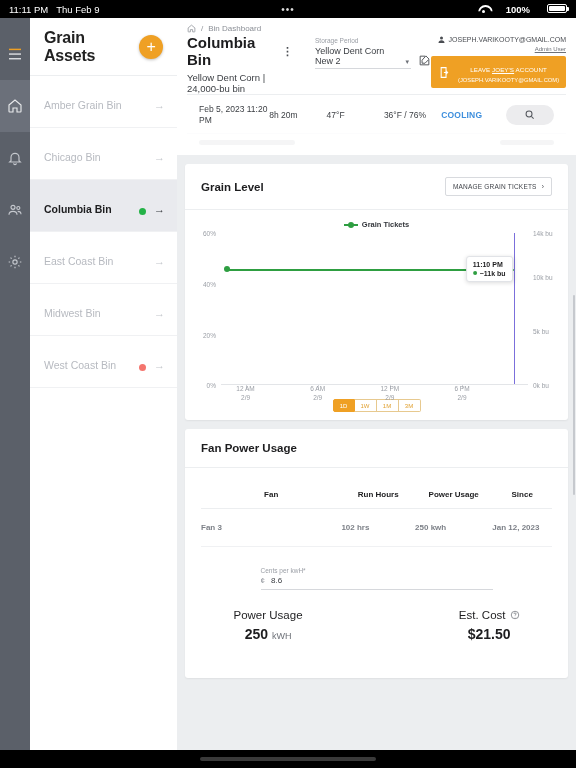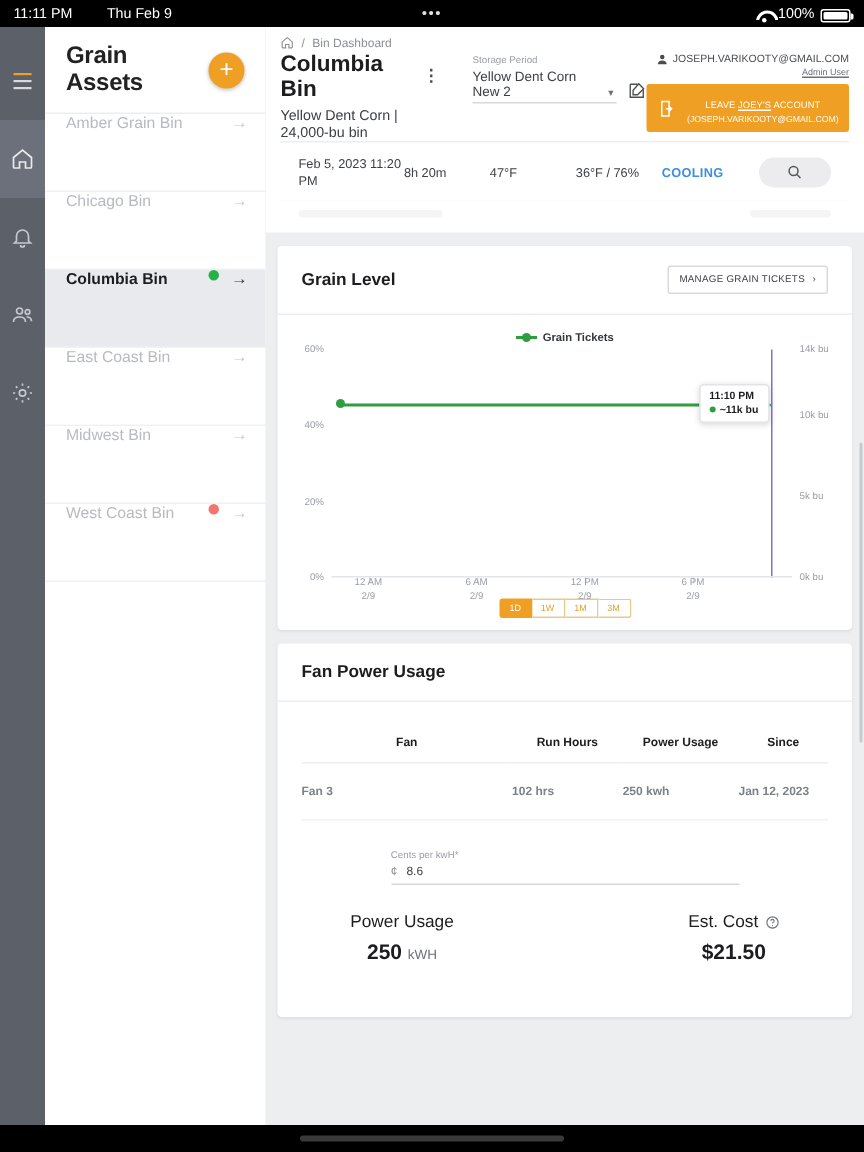--- a/index.html
+++ b/index.html
@@ -10,23 +10,23 @@
     overflow: hidden;
   }
   .device { position: relative; width: 576px; height: 768px; background:#000; }
 
   
   .statusbar {
     height: 18px; background:#000; color:#fff;
     display:flex; align-items:center; padding:0 9px;
     font-size: 9.5px; position:relative;
   }
-  .sb-left { display:flex; gap:23px; align-items:center; }
+  .sb-left { display:flex; gap:8px; align-items:center; }
   .sb-dots { position:absolute; left:50%; transform:translateX(-50%); letter-spacing:1px; font-size:10px; color:#ddd;}
-  .sb-right { margin-left:auto; display:flex; gap:4px; align-items:flex-end; }
+  .sb-right { margin-left:auto; display:flex; gap:17px; align-items:flex-start;font-weight:bold; }
   .wifi-ic { display:inline-block; width:11px; height:9px; position:relative;}
   .wifi-ic::before{
     content:""; position:absolute; left:0; top:1px; width:11px; height:11px;
     border:2px solid #fff; border-radius:50%;
     clip-path: polygon(0 0,100% 0,100% 45%,0 45%);
   }
   .wifi-ic::after{ content:""; position:absolute; left:4px; top:6px; width:3px;height:3px;background:#fff;border-radius:50%;}
   .batt { width:20px; height:9px; border:1px solid #fff; border-radius:2px; position:relative; display:inline-block;}
   .batt::after{content:"";position:absolute;right:-3px;top:2.5px;width:2px;height:4px;background:#fff;border-radius:0 1px 1px 0;}
   .batt i{ position:absolute; left:1px; top:1px; bottom:1px; right:1px; background:#fff; border-radius:1px; display:block;}
@@ -41,21 +41,21 @@
   .rail-btn svg { width:16px; height:16px; }
 
   
   .sidebar { width:147px; flex:0 0 147px; background:#fff; display:flex; flex-direction:column; }
   .sidebar-head { height:57px; display:flex; align-items:center; padding:0 14px; justify-content:space-between; }
   .sidebar-title { font-size:16px; font-weight:700; color:#222; letter-spacing:-.2px; }
   .add-btn { width:24px; height:24px; border-radius:50%; background:#efa024; color:#fff;
              display:flex; align-items:center; justify-content:center; font-size:16px; line-height:1;
              box-shadow:0 1px 3px rgba(0,0,0,.25); border:none; cursor:pointer; font-weight:400;}
   .bin-list { flex:1; border-top:1px solid #eceef0; background:#fff; }
-  .bin-item { height:52px; display:flex; align-items:flex-start; padding:0 12px 5px 14px;
+  .bin-item { height:52px; display:flex; align-items:flex-end; padding:0 12px 16px 14px;
               border-bottom:1px solid #f0f1f3; cursor:pointer; }
   .bin-item.selected { background:#e9eaee; }
   .bin-name { font-size:10.5px; color:#b7bac0; flex:1; }
   .bin-item.selected .bin-name { color:#1d1d1f; font-weight:700; }
   .dot { width:7px;height:7px;border-radius:50%; margin-right:8px; }
   .dot.green{ background:#24b247; }
   .dot.red{ background:#f4756e; }
   .arrow { color:#c3c6cb; font-size:11px; }
   .bin-item.selected .arrow { color:#33363b; }
 

